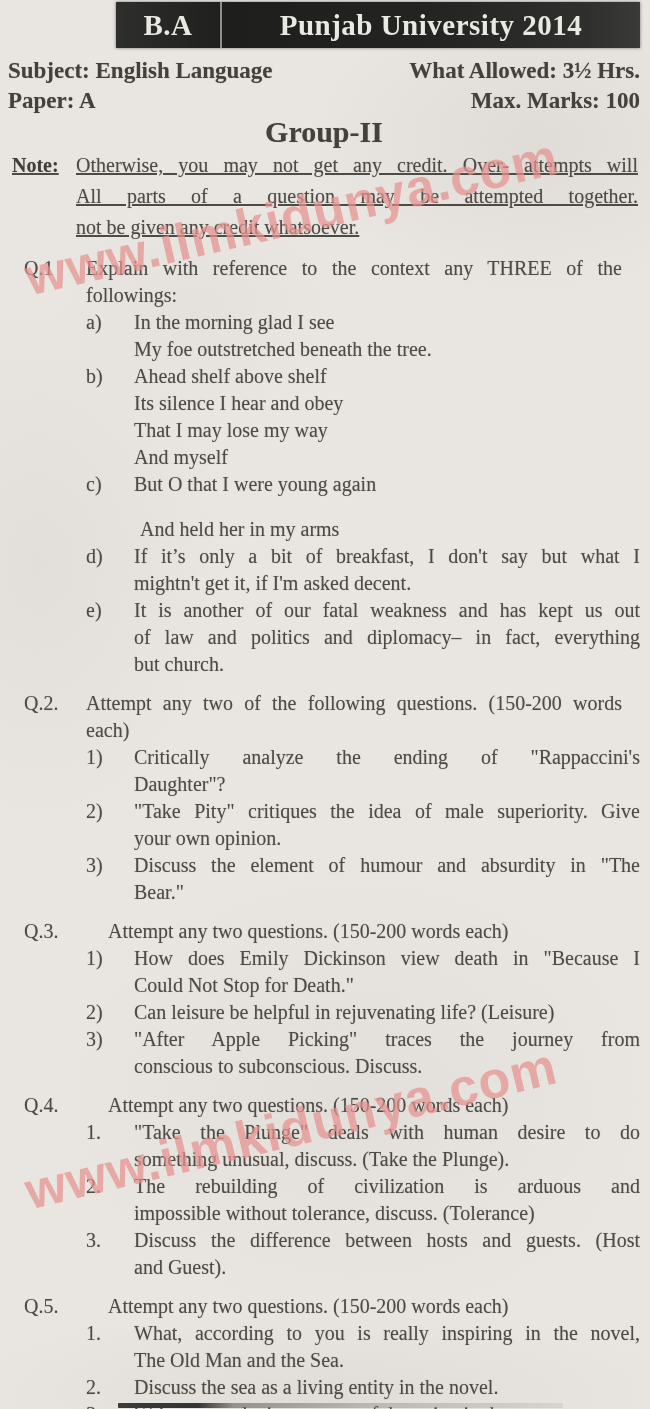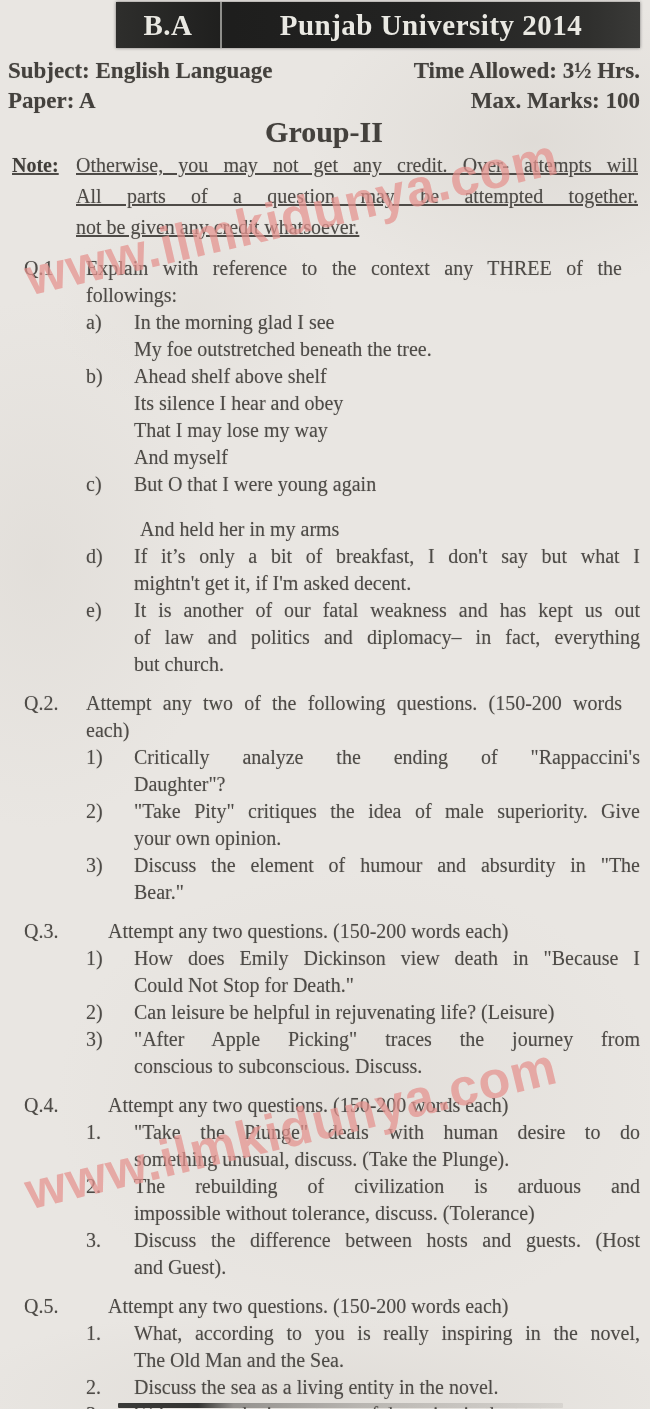--- a/index.html
+++ b/index.html
@@ -76,21 +76,21 @@
 
 <div class="banner">
   <span class="seg-left" data-bind="banner.degree">B.A</span>
   <span class="bdiv"></span>
   <span class="seg-right" data-bind="banner.title">Punjab University 2014</span>
 </div>
 
 <div class="header txt">
   <div class="hrow">
     <span data-bind="header.subject">Subject: English Language</span>
-    <span data-bind="header.time">Time Allowed: 3½ Hrs.</span>
+    <span data-bind="header.time">What Allowed: 3½ Hrs.</span>
   </div>
   <div class="hrow">
     <span data-bind="header.paper">Paper: A</span>
     <span data-bind="header.marks">Max. Marks: 100</span>
   </div>
   <div class="group-title" data-bind="header.group">Group-II</div>
 </div>
 
 <div class="note jst txt">
   <span class="note-label" data-bind="note.label">Note:</span>

